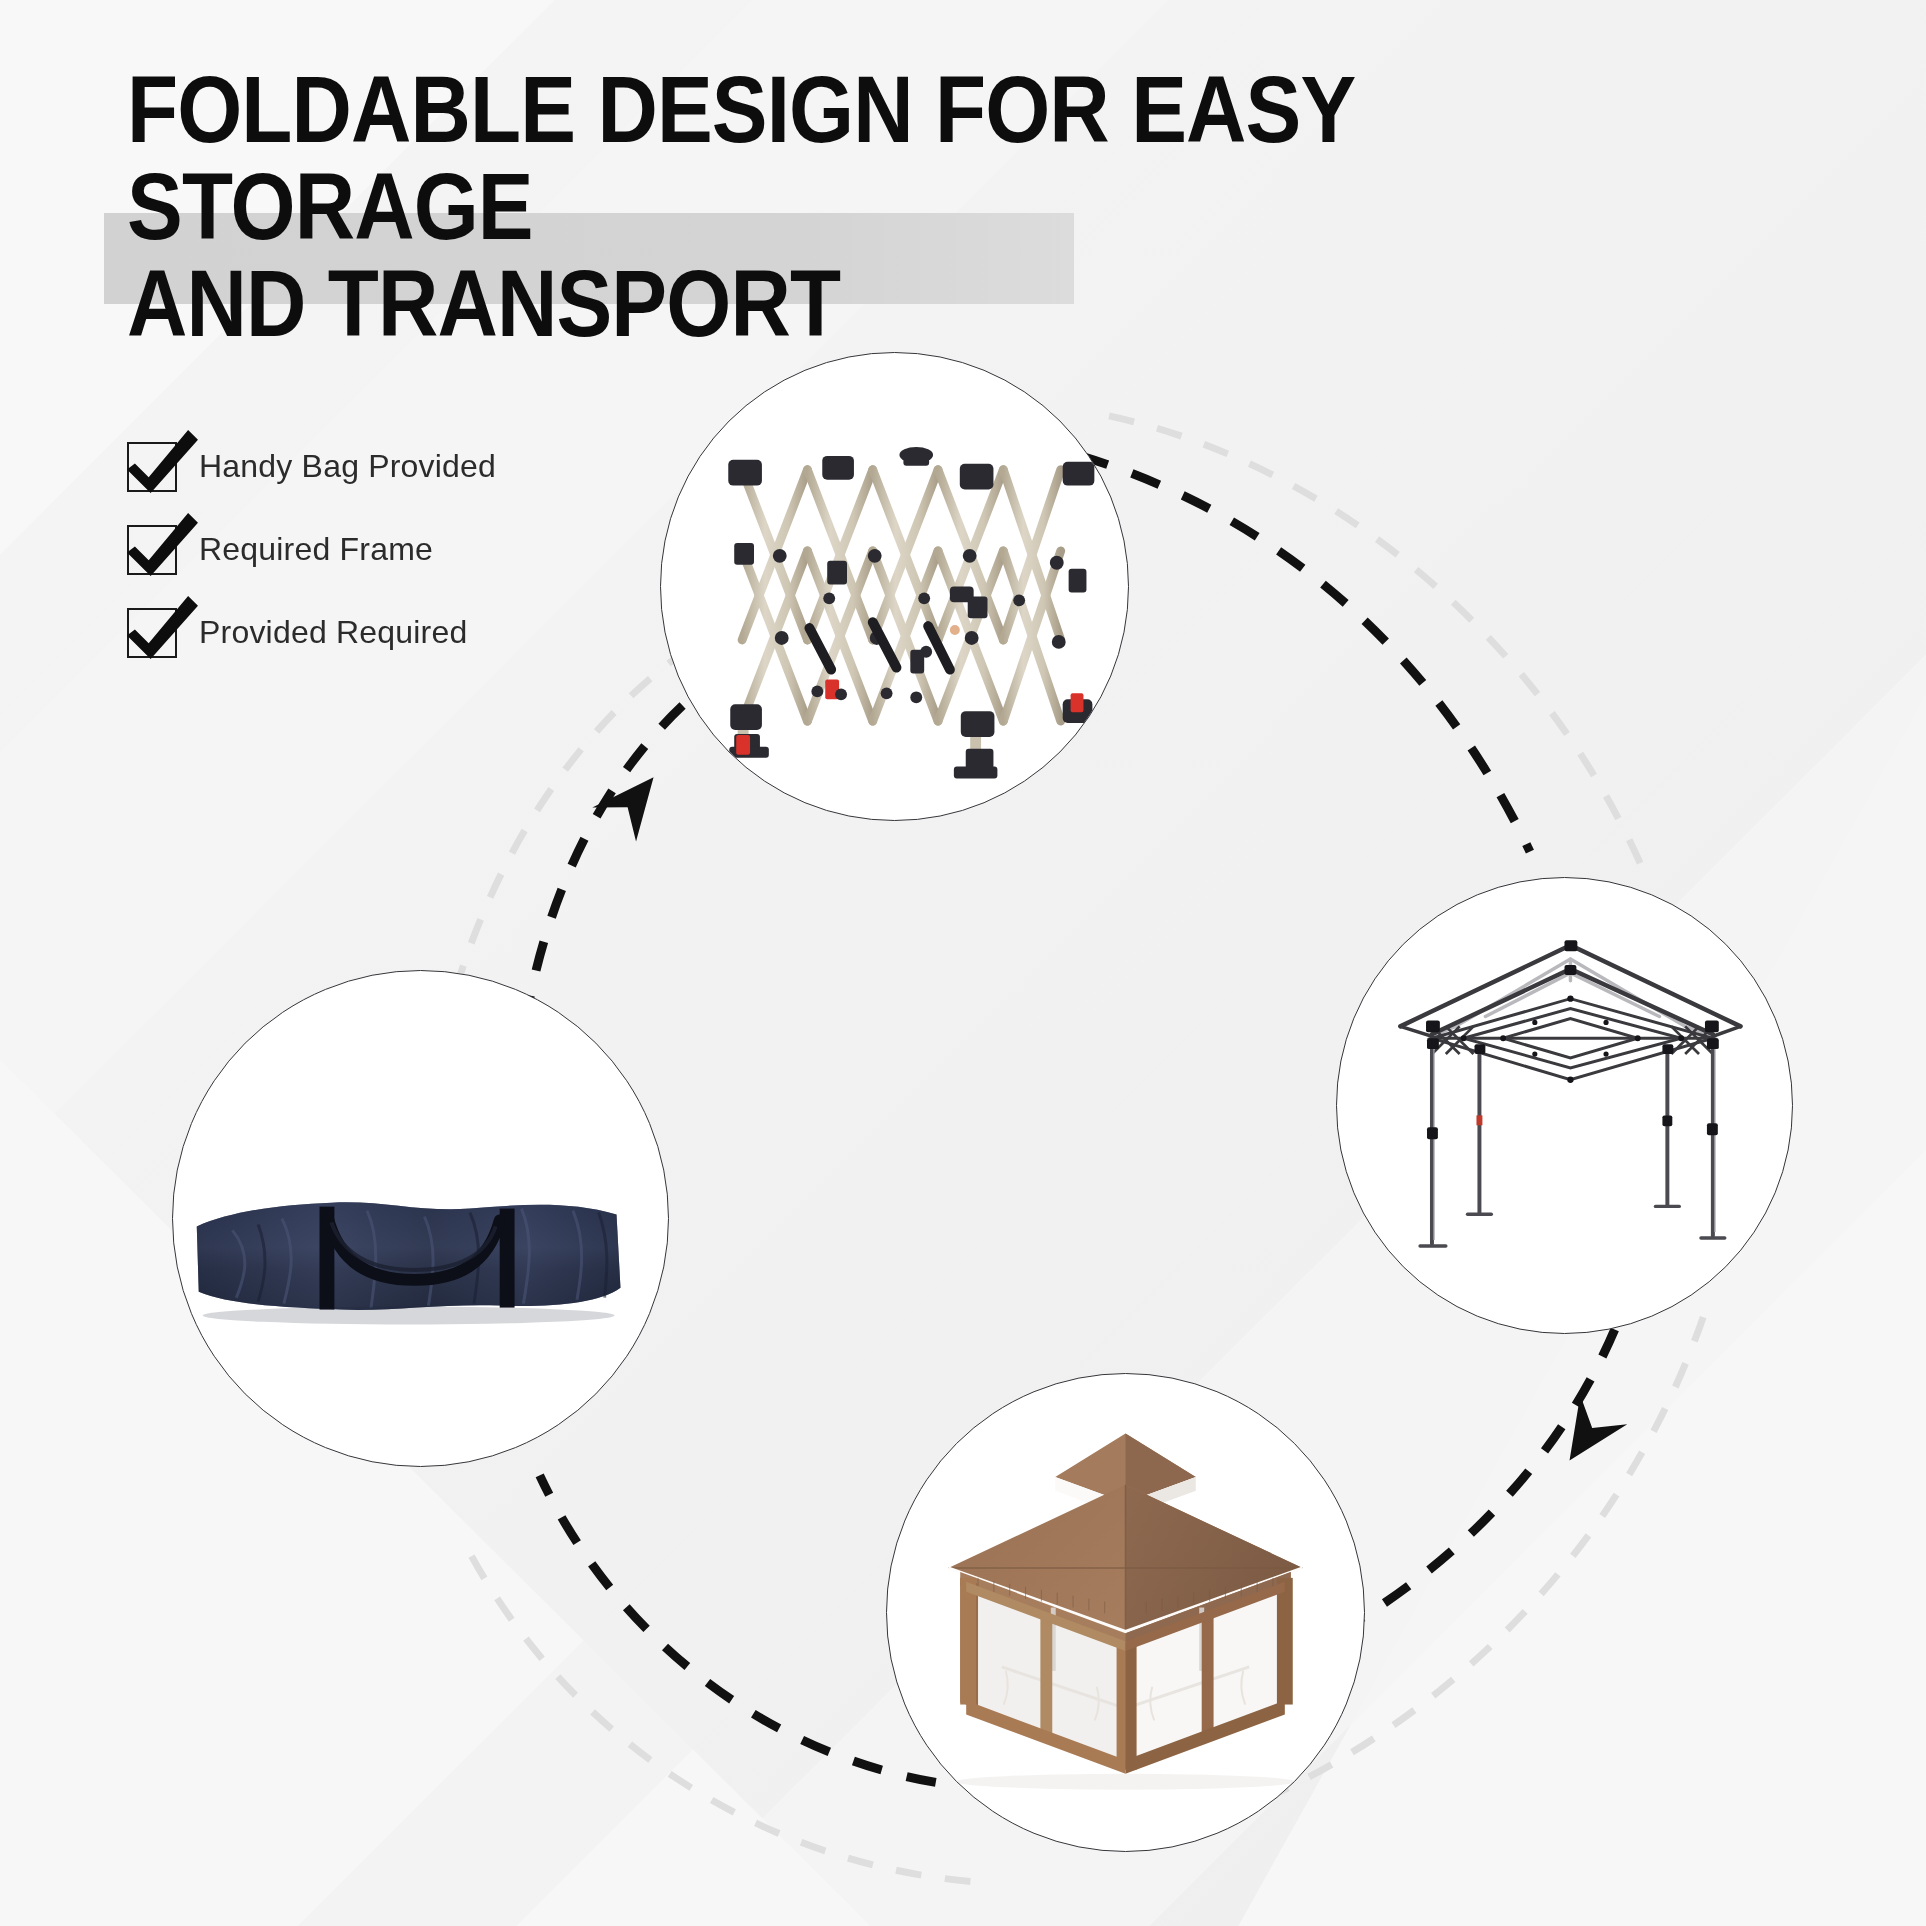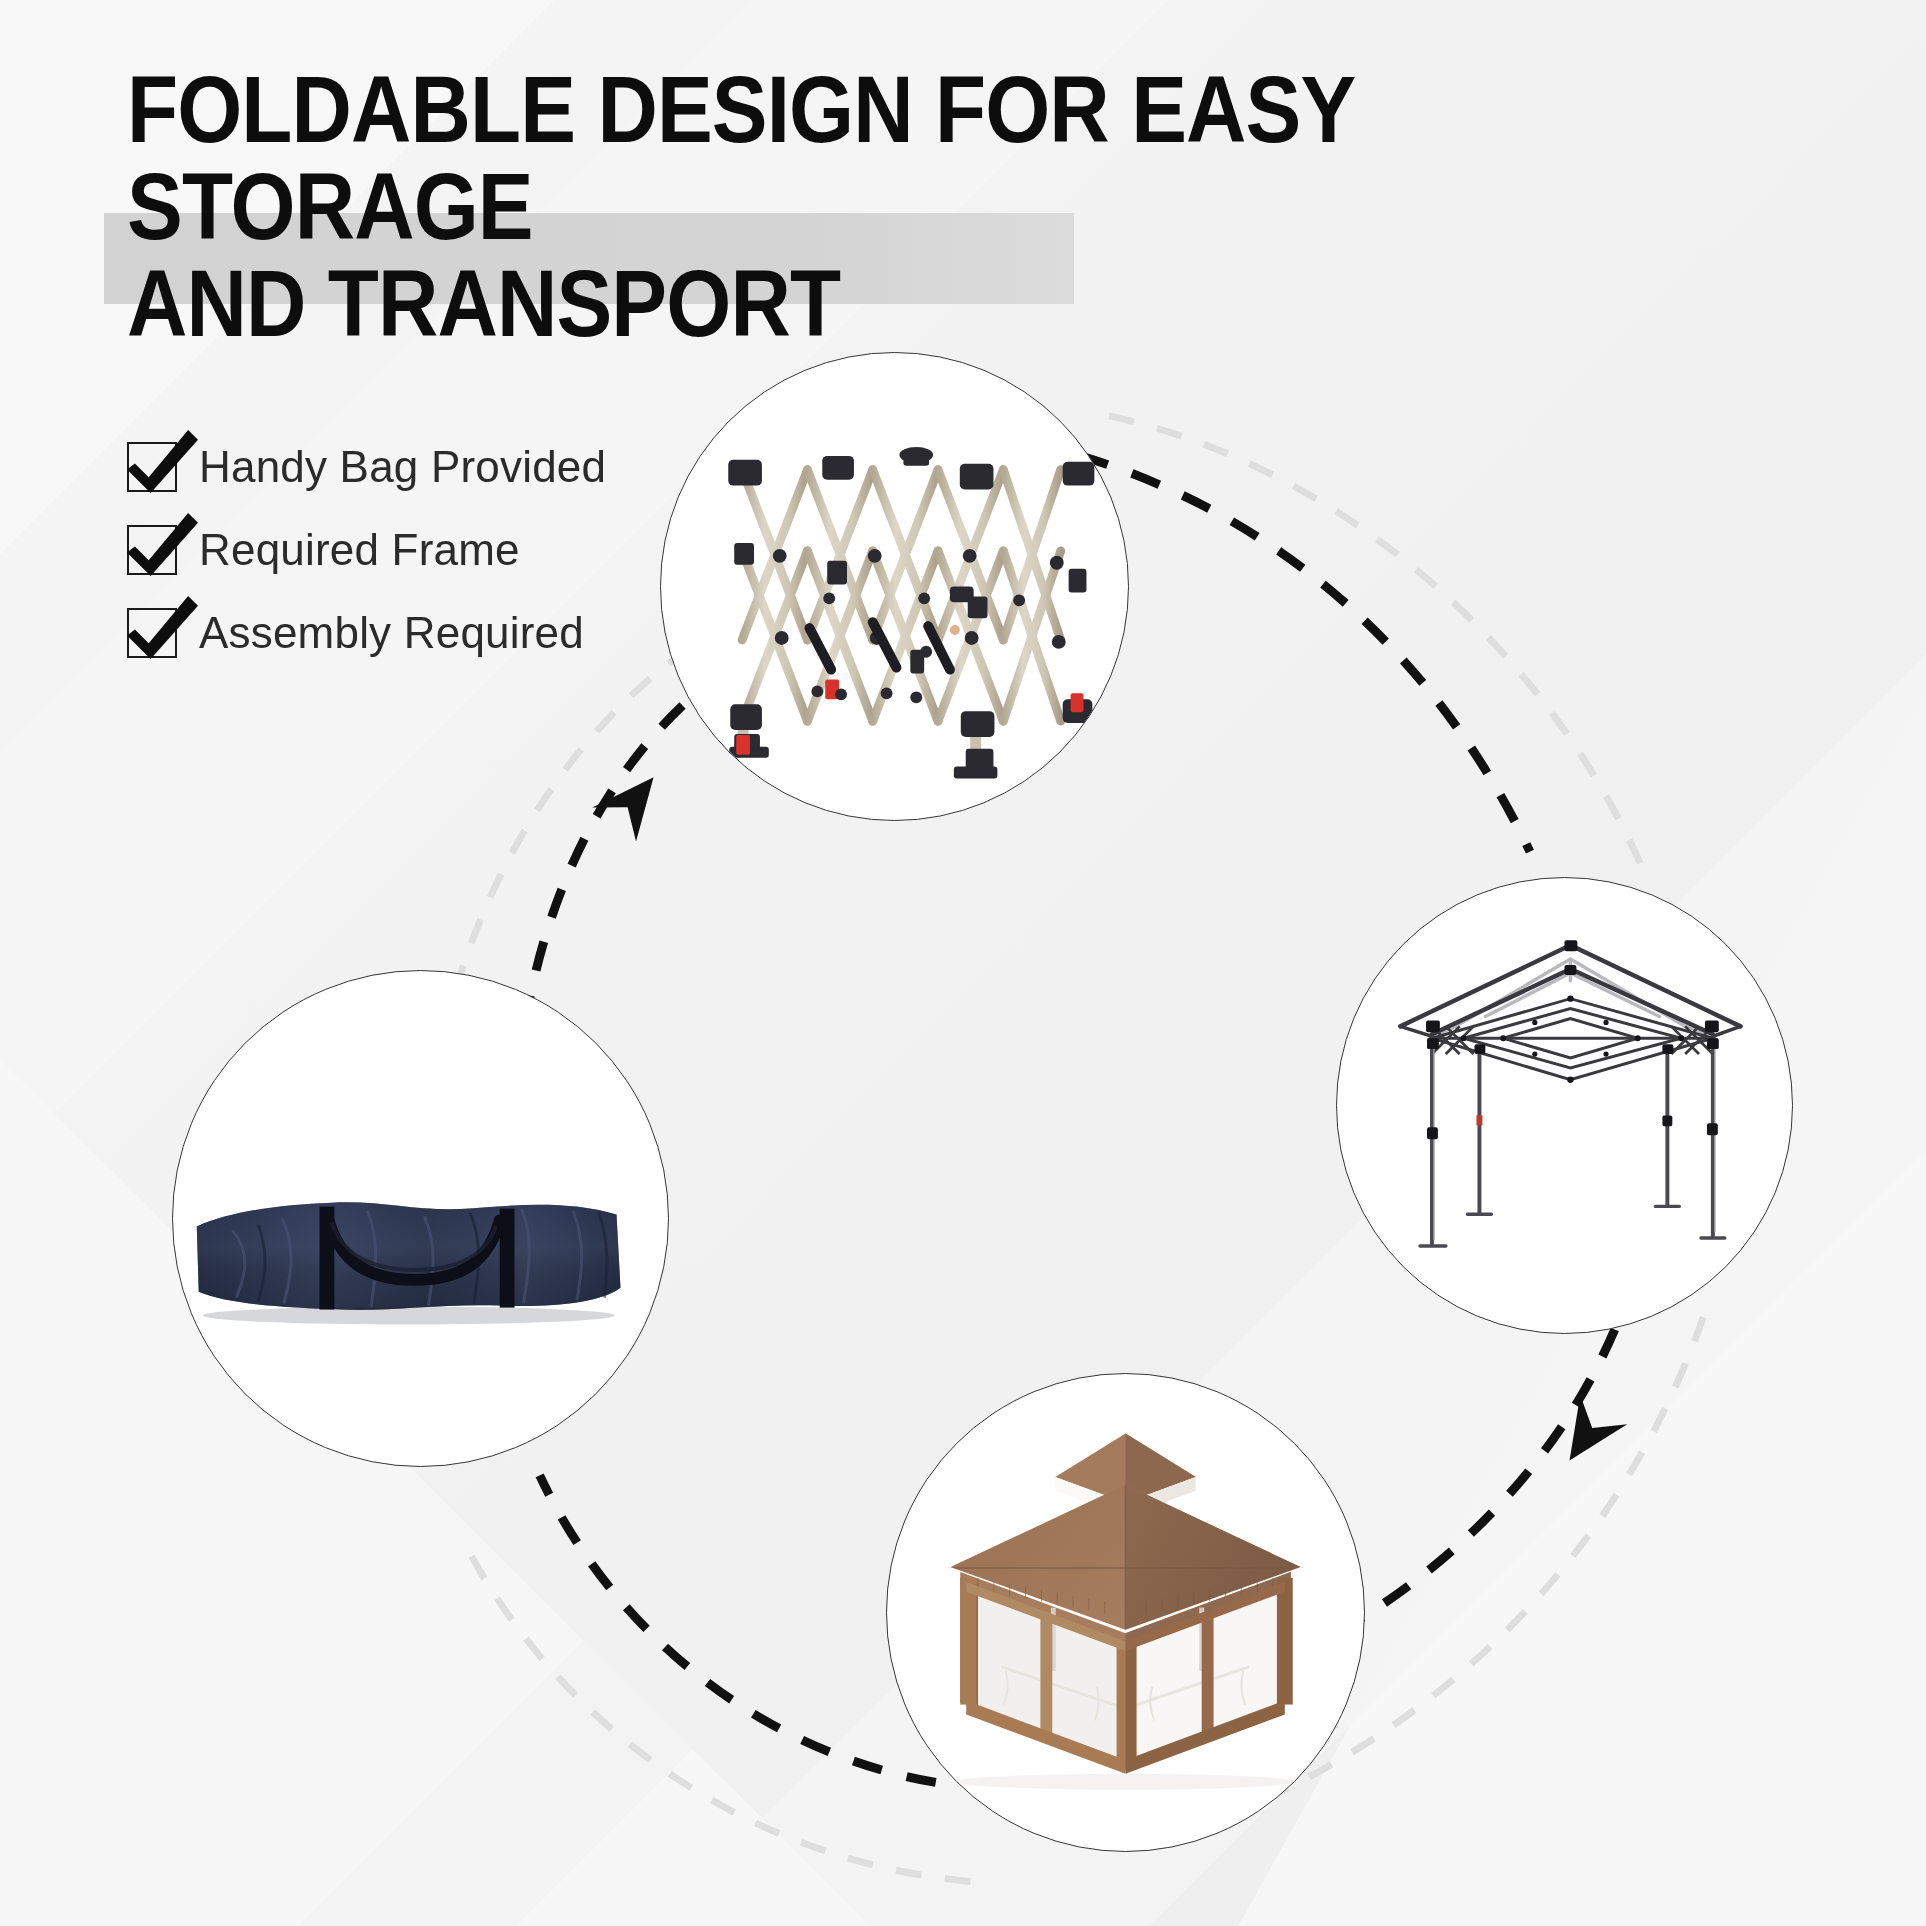--- a/index.html
+++ b/index.html
@@ -21,21 +21,21 @@
     color:#0d0d0d;
     transform:scaleX(0.88);transform-origin:left top;
     white-space:pre-line;
   }
   
   .checklist{position:absolute;left:127px;top:426px;}
   .check-row{display:flex;align-items:center;height:81px;margin-bottom:2px;}
   .cbox{position:relative;width:50px;height:50px;flex:0 0 50px;margin-right:22px;}
   .cbox .sq{position:absolute;left:0;top:0;width:46px;height:46px;border:2.5px solid #1a1a1a;background:transparent;}
   .cbox svg{position:absolute;left:-2px;top:-14px;width:73px;height:69px;overflow:visible;}
-  .check-label{font-size:44px;color:#2b2b2b;font-weight:400;letter-spacing:0.2px;white-space:nowrap;}
+  .check-label{font-size:32px;color:#2b2b2b;font-weight:400;letter-spacing:0.2px;white-space:nowrap;}
   
   .circle{
     position:absolute;border-radius:50%;background:#ffffff;
     border:1.6px solid #35353a;overflow:hidden;
   }
   .circle > svg{position:absolute;left:0;top:0;}
   
   #connectors{position:absolute;left:0;top:0;width:1927px;height:1927px;pointer-events:none;}
 </style>
 </head>
@@ -108,21 +108,21 @@
       <span class="check-label">Required Frame</span>
     </div>
 
     <div class="check-row">
       <span class="cbox">
         <span class="sq"></span>
         <svg viewBox="0 0 74 70">
             <path d="M10 36 L24 50 L64 2 L74 12 L26 66 L2 42 Z" fill="#0d0d0d"></path>
           </svg>
       </span>
-      <span class="check-label">Assembly Required</span>
+      <span class="check-label">Provided Required</span>
     </div>
 
   </div>
 
   <div class="circle" id="c-folded" style="left:660px;top:352px;width:467px;height:467px;">
     <svg width="467" height="467" viewBox="0 0 472 472">
       <defs>
         <linearGradient id="mtl" x1="0" y1="0" x2="1" y2="0">
           <stop offset="0" stop-color="#b3a993"></stop>
             <stop offset="0.35" stop-color="#ddd6c7"></stop>

